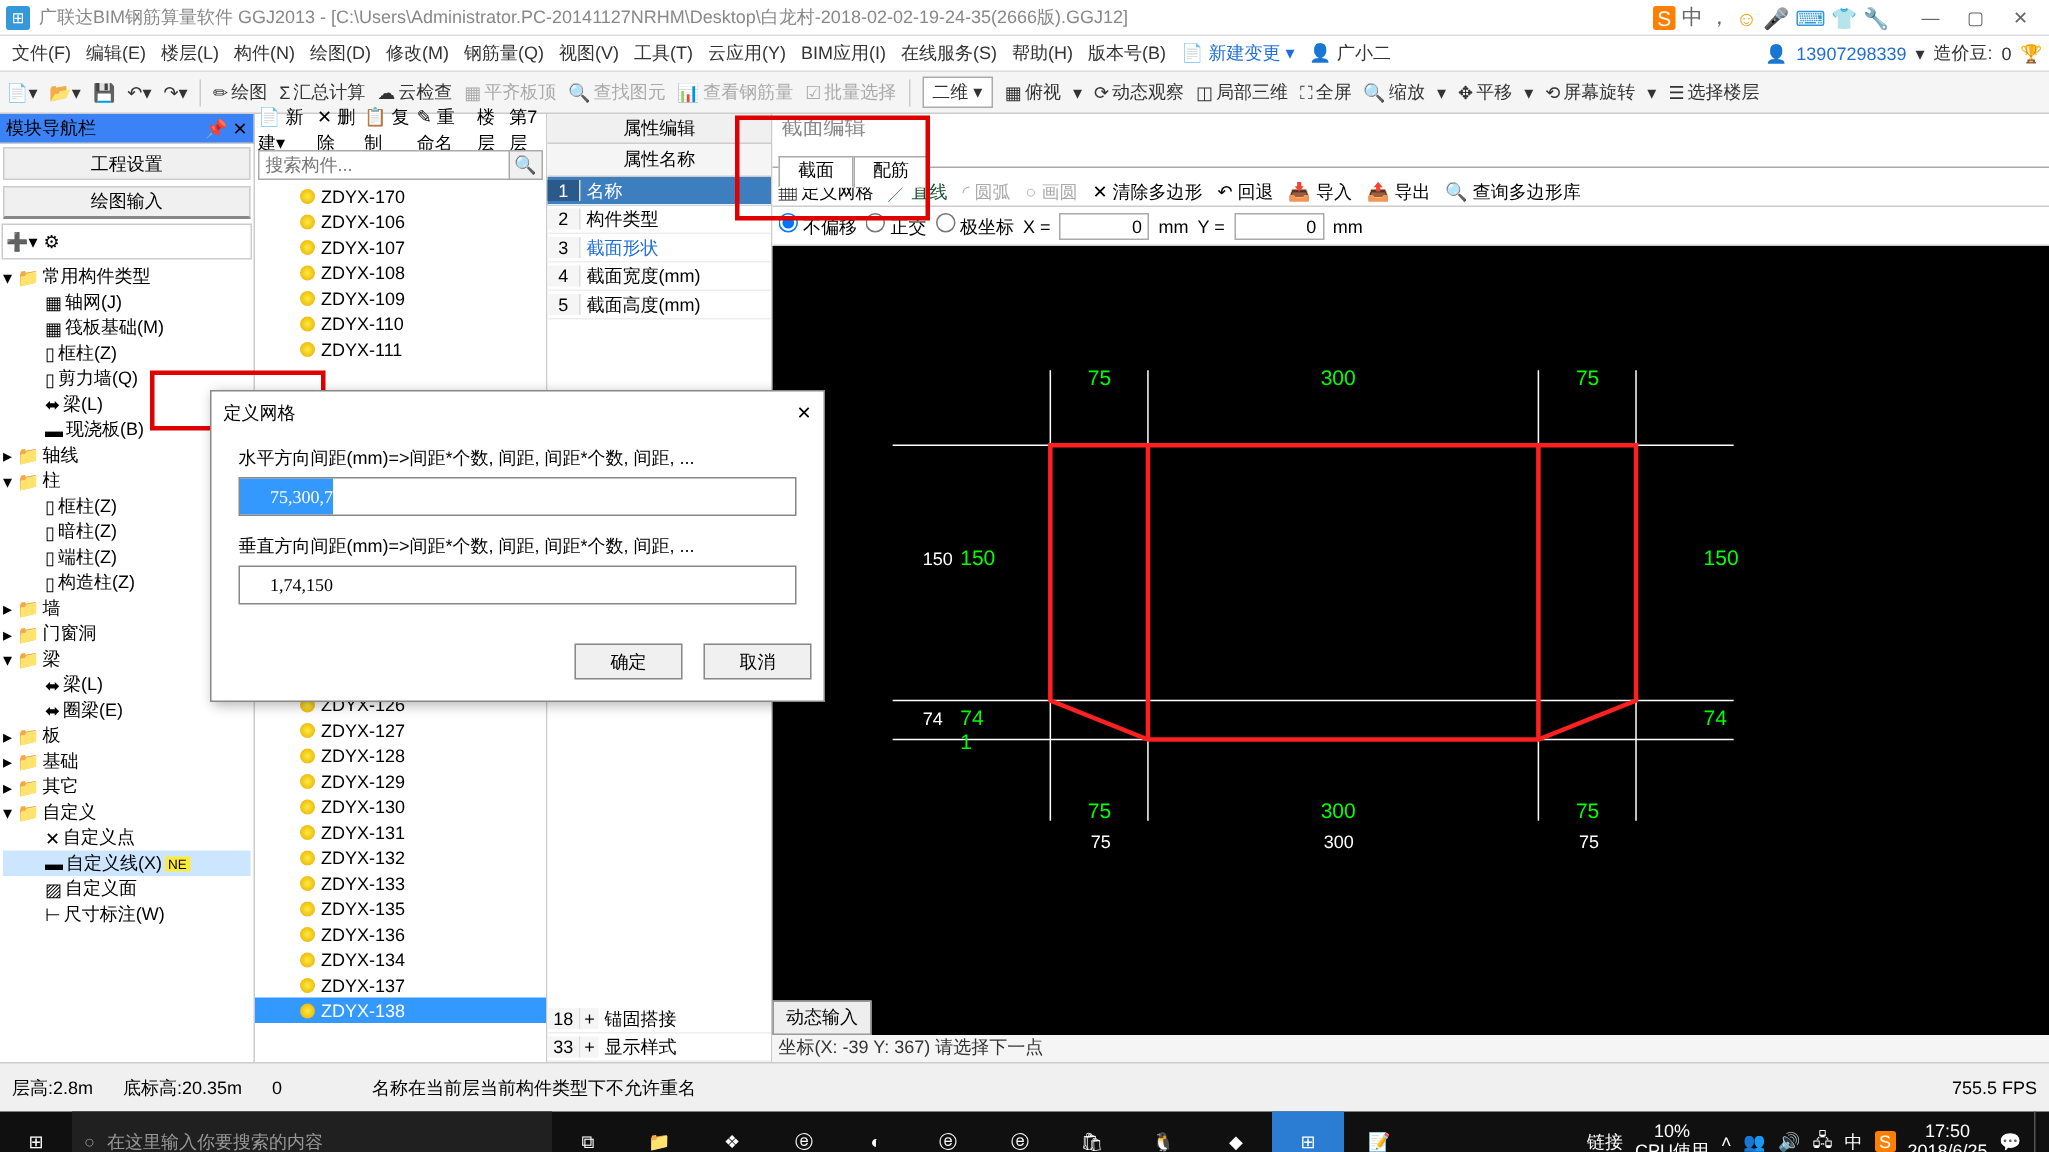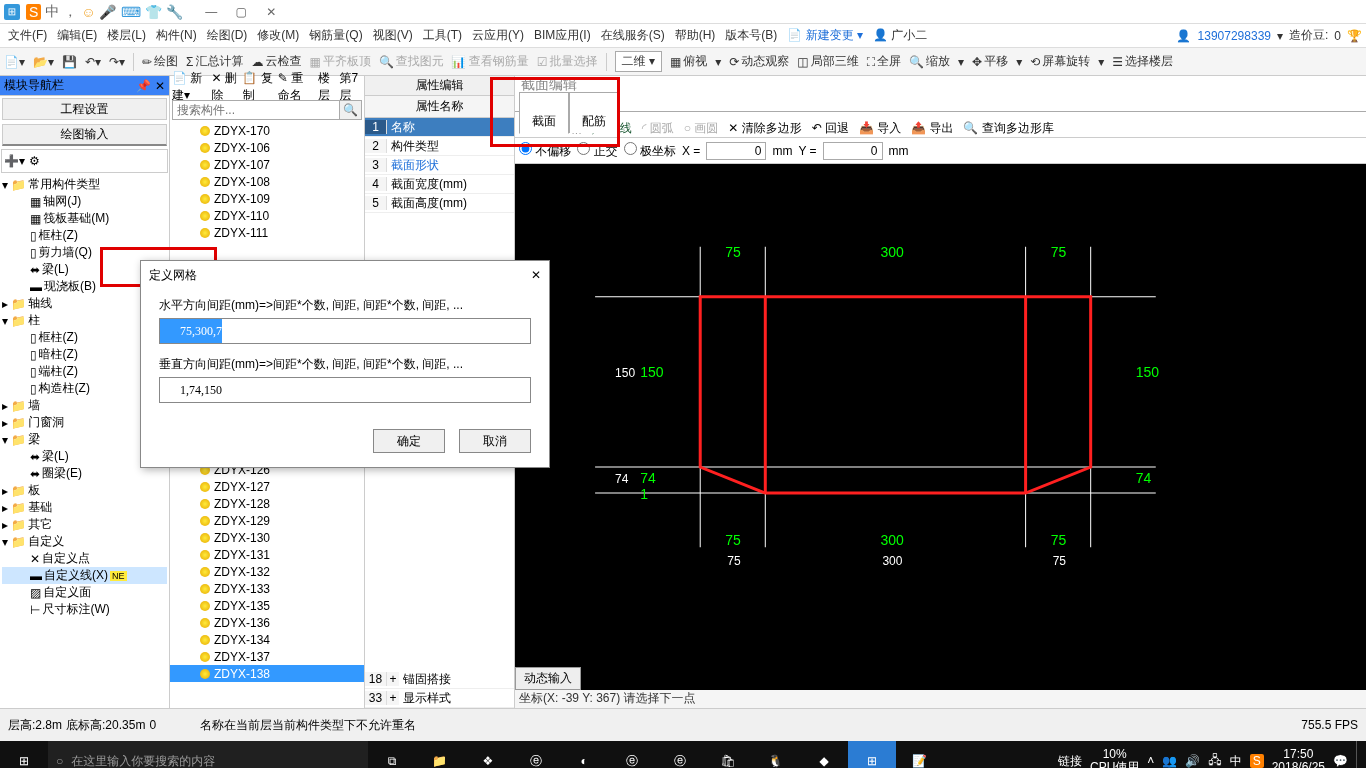--- a/index.html
+++ b/index.html
@@ -57,64 +57,65 @@
 .proppanel .pp-row .rn{width:22px;text-align:center;background:#f5f5f5;border-right:1px solid #ddd;}
 .proppanel .pp-row .rv{padding-left:4px;flex:1;}
 .proppanel .pp-row.sel-row{background:#3d7ebf;color:#fff;}
 .proppanel .pp-row.sel-row .rn{background:#2b5a8a;color:#fff;}
 .proppanel .pp-row .blue{color:#1e6fd9;}
 .proppanel .pp-row .expand{width:12px;text-align:center;background:#f5f5f5;}
 
 
 .canvaspanel { flex: 1; display: flex; flex-direction: column; background:#fff;}
 .canvaspanel .cp-tabs{height:22px;display:flex;border-bottom:1px solid #aaa;}
-.canvaspanel .cp-tab{padding:20px 12px;border:1px solid #aaa;border-bottom:none;background:#fff;margin-right:0;position:relative;top:2px;}
+.canvaspanel .cp-tab{padding:0 12px;border:1px solid #aaa;border-bottom:none;background:#fff;margin-right:0;position:relative;top:14px;}
 .canvaspanel .cp-tab.active{background:#fff;border-bottom:1px solid #fff;}
 .canvaspanel .cp-tab:first-child{margin-left:4px;}
 .canvaspanel .cp-toolbar{height:26px;display:flex;align-items:flex-end;padding:0 4px;gap:10px;border-bottom:1px solid #ccc;}
 .canvaspanel .cp-toolbar2{height:26px;display:flex;align-items:center;padding:0 4px;gap:6px;border-bottom:1px solid #ccc;}
 .canvaspanel .cp-toolbar2 input[type=text]{width:60px;border:1px solid #aaa;text-align:right;padding:0 4px;height:18px;}
 .canvaspanel .canvas{flex:1;background:#000;position:relative;}
 .canvaspanel .status-btn{position:absolute;left:0;bottom:0;background:#eee;border:1px solid #999;padding:2px 8px;}
 .canvaspanel .cp-status{height:18px;padding:0 4px;color:#333;background:#f5f5f5;}
 
 
 .hl-red{position:absolute;border:3px solid #e00000;pointer-events:none;}
 
 
 .dialog{position:absolute;left:140px;top:260px;width:410px;background:#fff;border:1px solid #888;box-shadow:2px 2px 8px rgba(0,0,0,.3);}
 .dialog .dlg-title{height:28px;display:flex;align-items:center;justify-content:space-between;padding:0 8px;}
 .dialog .dlg-body{padding:8px 18px;}
 .dialog .dlg-body label{display:block;margin-bottom:4px;}
 .dialog .dlg-body input{width:100%;height:26px;border:1px solid #888;padding:0 20px;margin-bottom:12px;font-family:Liberation Serif, serif;}
-.dialog .dlg-buttons{display:flex;justify-content:flex-end;gap:14px;padding:6px 18px 14px;}
+.dialog .dlg-buttons{display:flex;justify-content:flex-end;gap:14px;padding:6px 8px 14px;}
 .dialog .dlg-buttons button{width:72px;height:24px;border:1px solid #888;background:#f0f0f0;}
 
 
-.appstatus{height:20px;background:#f0f0f0;display:flex;align-items:center;padding:16px 8px;gap:4px;border-top:1px solid #ccc;justify-content:flex-start;}
+.appstatus{height:20px;background:#f0f0f0;display:flex;align-items:center;padding:16px 8px;gap:20px;border-top:1px solid #ccc;justify-content:flex-start;}
 .appstatus .right{margin-left:auto;}
 
 
 .taskbar{height:40px;background:#101010;display:flex;align-items:center;color:#fff;}
 .taskbar .tb-item{width:48px;height:40px;display:flex;align-items:center;justify-content:center;}
 .taskbar .search{flex:0 0 320px;height:40px;display:flex;align-items:center;background:#202020;color:#999;padding-left:8px;gap:8px;}
 .taskbar .tray{margin-left:auto;display:flex;align-items:center;gap:8px;padding-right:4px;}
 .taskbar .clock{display:flex;flex-direction:column;align-items:center;font-size:11px;line-height:13px;}
 .taskbar .cpu{display:flex;flex-direction:column;align-items:center;font-size:11px;line-height:13px;}
 
 
 .canvas svg{position:absolute;inset:0;}
 .green-t text{fill:#00ff00;font-size:14px;font-family:Arial;}
 .white-t text{fill:#fff;font-size:12px;font-family:Arial;}
 </style>
 </head>
 <body>
 
 <div class="titlebar">
   <span class="app-icon">⊞</span>
+  <span class="title-text">广联达BIM钢筋算量软件 GGJ2013 - [C:\Users\Administrator.PC-20141127NRHM\Desktop\白龙村-2018-02-02-19-24-35(2666版).GGJ12]</span>
   <div class="ime-panel">
     <span style="background:#ff8000;color:#fff;padding:0 3px;border-radius:2px;">S</span>
     <span>中</span>
     <span>，</span>
     <span style="color:#f0a020">☺</span>
     <span style="color:#3398db">🎤</span>
     <span style="color:#3398db">⌨</span>
     <span style="color:#3398db">👕</span>
     <span style="color:#3398db">🔧</span>
   </div>

